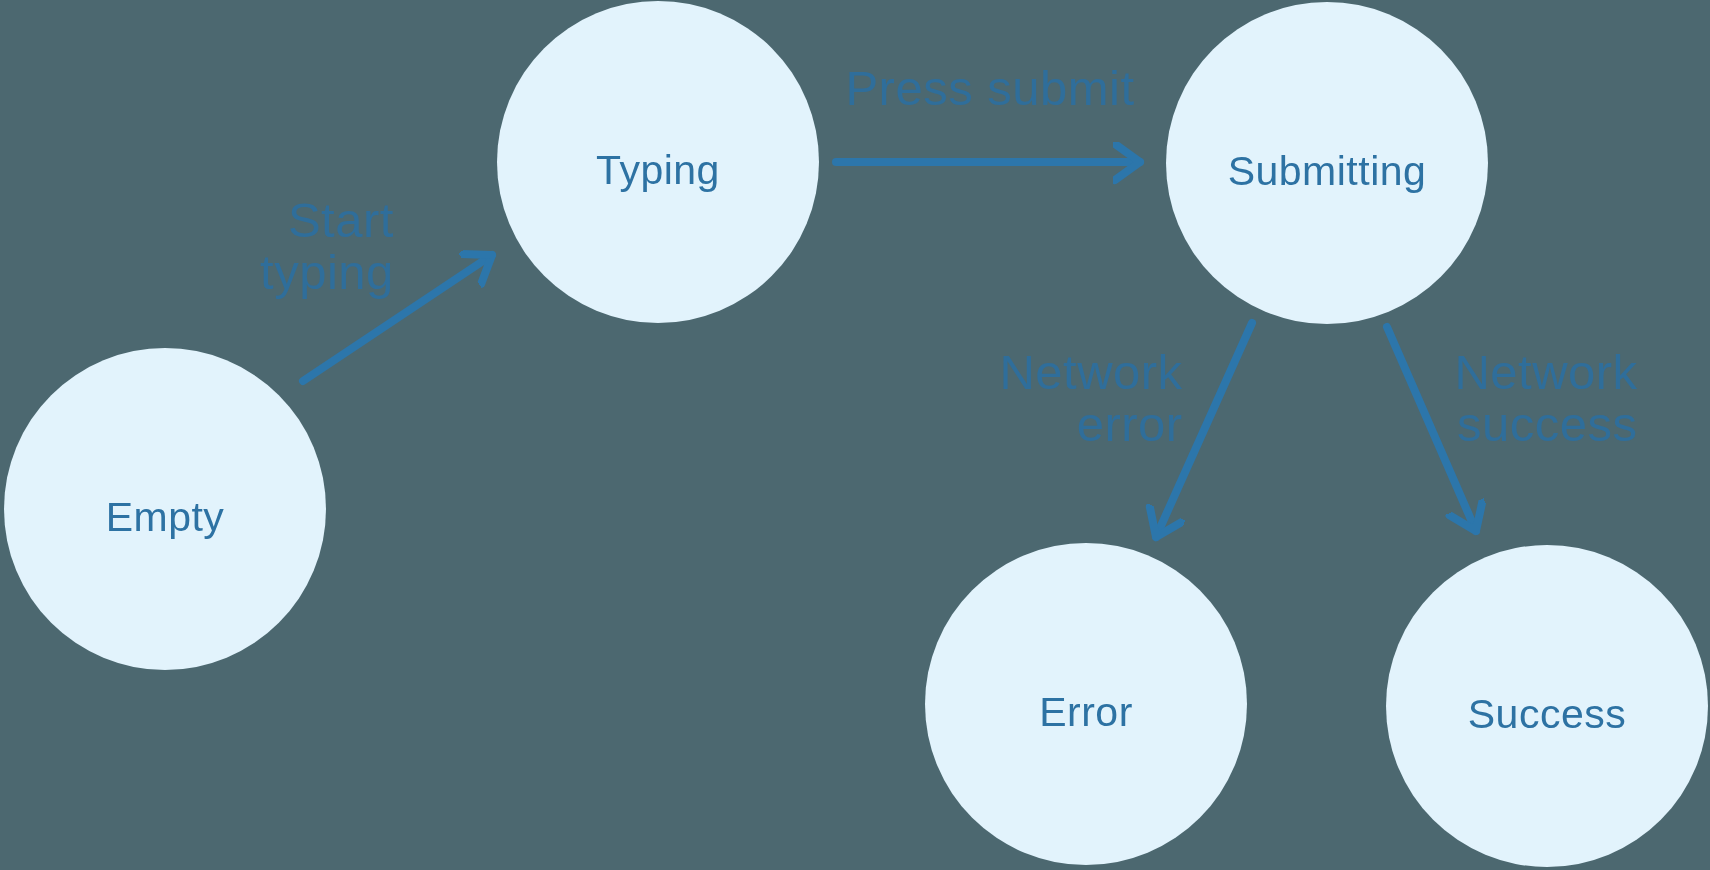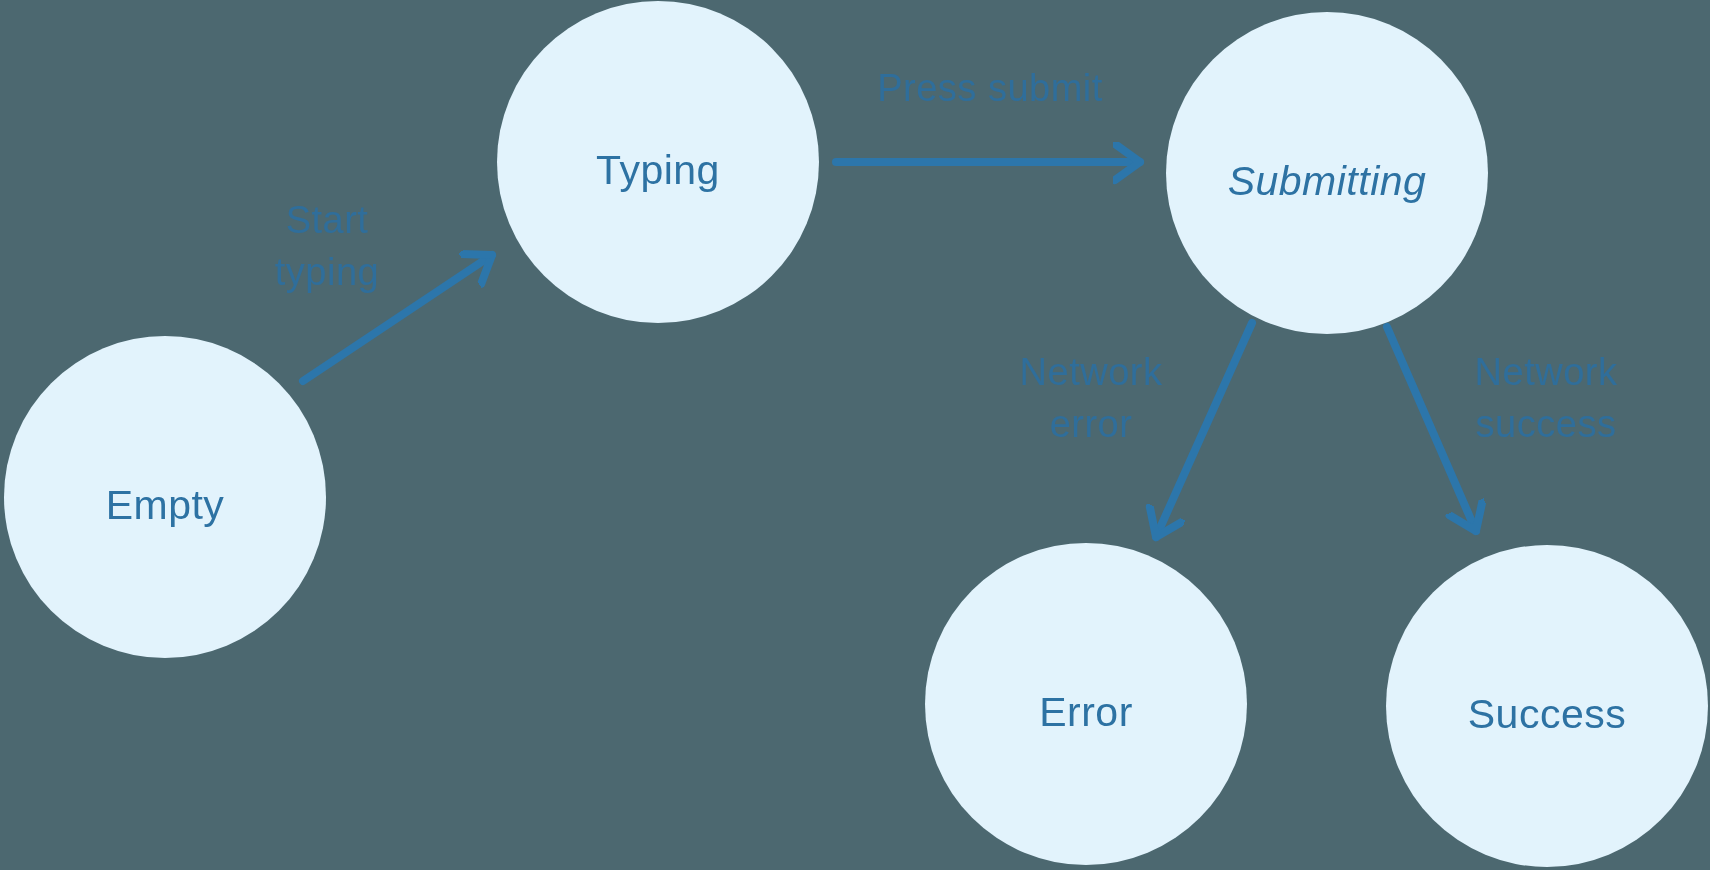--- a/index.html
+++ b/index.html
@@ -11,26 +11,26 @@
   .node{
     position:absolute;width:322px;height:322px;border-radius:50%;
     background:#E2F3FC;display:flex;align-items:center;justify-content:center;
   }
   .node-label{
     color:#2D72A3;font-size:41px;letter-spacing:.5px;
     transform:translateY(8px);white-space:nowrap;
   }
   .tlabel{
     position:absolute;transform:translate(-50%,-50%);
-    color:#2F6E9B;font-size:38px;line-height:52px;letter-spacing:.5px;
-    text-align:center;white-space:pre-line;
+    color:#2F6E9B;font-size:49px;line-height:52px;letter-spacing:.5px;
+    text-align:right;white-space:pre-line;
   }
-  .n-empty{left:4px;top:336px;}
+  .n-empty{left:4px;top:348px;}
   .n-typing{left:497px;top:1px;}
-  .n-submitting{left:1166px;top:12px;font-style:italic;}
+  .n-submitting{left:1166px;top:2px;}
   .n-error{left:925px;top:543px;}
   .n-success{left:1386px;top:545px;}
   .l-start{left:327px;top:246px;}
   .l-press{left:990px;top:88px;}
   .l-neterror{left:1091px;top:398px;}
   .l-netsuccess{left:1546px;top:398px;}
 </style>
 </head>
 <body>
 

